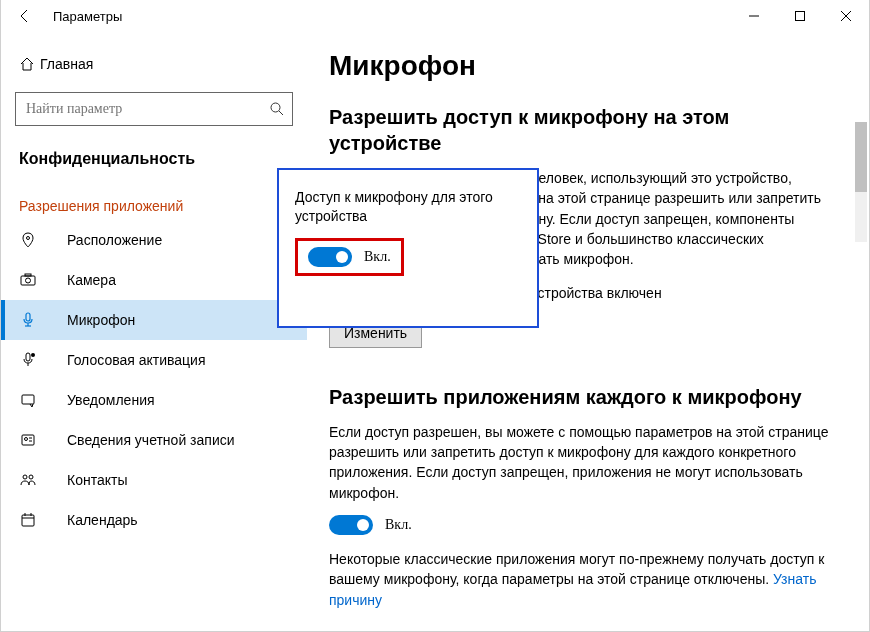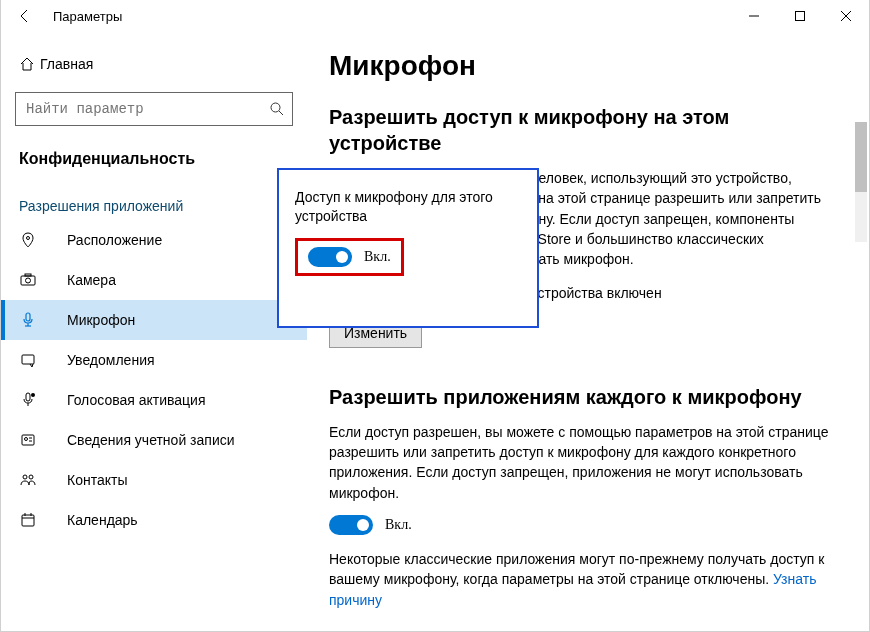--- a/index.html
+++ b/index.html
@@ -7,25 +7,25 @@
 .window { display: flex; flex-direction: column; height: 100%; border: 1px solid #d0d0d0; border-top: none; position: relative; }
 .titlebar { height: 32px; display: flex; align-items: center; padding: 0 0 0 8px; }
 .titlebar .back { width: 32px; height: 32px; display: flex; align-items: center; justify-content: center; cursor: pointer; }
 .titlebar .title { margin-left: 12px; font-size: 13px; }
 .titlebar .spacer { flex: 1; }
 .win-btn { width: 46px; height: 32px; display: flex; align-items: center; justify-content: center; cursor: pointer; }
 .body { flex: 1; display: flex; overflow: hidden; }
 .sidebar { width: 306px; padding: 12px 0 0 0; position: relative; }
 .home { display: flex; align-items: center; height: 40px; padding-left: 18px; gap: 5px; cursor: pointer; }
 .search-wrap { margin: 8px 14px 14px 14px; }
-.search { width: 100%; height: 34px; border: 1px solid #666; padding: 0 34px 0 10px; font-family: Liberation Mono, monospace; font-size: 14px; outline: none; }
+.search { width: 100%; height: 34px; border: 1px solid #666; padding: 0 34px 0 10px; font-family: Liberation Serif, serif; font-size: 14px; outline: none; }
 .search-box { position: relative; }
 .search-icon { position: absolute; right: 8px; top: 50%; transform: translateY(-50%); pointer-events: none; }
 .section-label { font-weight: 600; padding: 10px 18px; font-size: 16px; }
-.section-sub { color: #0c4a6e; padding: 20px 18px 6px 18px; font-size: 14px; }
+.section-sub { color: #c2410c; padding: 20px 18px 6px 18px; font-size: 14px; }
 .nav-item { display: flex; align-items: center; height: 40px; padding-left: 18px; gap: 30px; cursor: pointer; position: relative; }
 .nav-item .icon { width: 18px; display: flex; justify-content: center; }
 .nav-item.active { background: #cce4f7; }
 .nav-item.active::before { content: ""; position: absolute; left: 0; top: 0; bottom: 0; width: 4px; background: #0078d4; }
 .content { flex: 1; padding: 18px 22px 0 22px; overflow: hidden; position: relative; }
 h1 { font-size: 28px; font-weight: 600; margin-bottom: 22px; }
 h2 { font-size: 20px; font-weight: 600; margin-bottom: 12px; line-height: 1.3; }
 .para { font-size: 14px; line-height: 1.45; color: #000; margin-bottom: 14px; max-width: 510px; }
 .status-row { display: flex; align-items: center; gap: 14px; margin-bottom: 30px; }
 .btn-change { background: #e5e5e5; border: 1px solid #999; padding: 6px 14px; font-family: inherit; font-size: 14px; cursor: pointer; }
@@ -130,37 +130,37 @@
               <line x1="8" y1="11" x2="8" y2="14" stroke="#0078d4" stroke-width="1.2"></line>
               <line x1="5" y1="14" x2="11" y2="14" stroke="#0078d4" stroke-width="1.2"></line>
             </svg>
         </span>
         <span>Микрофон</span>
       </div>
 
       <div class="nav-item">
         <span class="icon">
           <svg width="16" height="16" viewBox="0 0 16 16">
-              <rect x="2" y="3" width="12" height="9" rx="1" stroke="#000" stroke-width="1" fill="none"></rect>
-              <path d="M10 12 L12 15 L13 12" stroke="#000" stroke-width="1" fill="none"></path>
-            </svg>
-        </span>
-        <span>Уведомления</span>
-      </div>
-
-      <div class="nav-item">
-        <span class="icon">
-          <svg width="16" height="16" viewBox="0 0 16 16">
               <rect x="6" y="1" width="4" height="8" rx="2" stroke="#000" stroke-width="1" fill="none"></rect>
               <path d="M4 7 C4 10 6 11 8 11 C10 11 12 10 12 7" stroke="#000" stroke-width="1" fill="none"></path>
               <line x1="8" y1="11" x2="8" y2="14" stroke="#000" stroke-width="1"></line>
               <circle cx="13" cy="3" r="2" fill="#000"></circle>
             </svg>
         </span>
         <span>Голосовая активация</span>
+      </div>
+
+      <div class="nav-item">
+        <span class="icon">
+          <svg width="16" height="16" viewBox="0 0 16 16">
+              <rect x="2" y="3" width="12" height="9" rx="1" stroke="#000" stroke-width="1" fill="none"></rect>
+              <path d="M10 12 L12 15 L13 12" stroke="#000" stroke-width="1" fill="none"></path>
+            </svg>
+        </span>
+        <span>Уведомления</span>
       </div>
 
       <div class="nav-item">
         <span class="icon">
           <svg width="16" height="16" viewBox="0 0 16 16">
               <rect x="2" y="3" width="12" height="10" rx="1" stroke="#000" stroke-width="1" fill="none"></rect>
               <circle cx="6" cy="7" r="1.5" stroke="#000" stroke-width="1" fill="none"></circle>
               <line x1="9" y1="6" x2="12" y2="6" stroke="#000" stroke-width="1"></line>
               <line x1="9" y1="9" x2="12" y2="9" stroke="#000" stroke-width="1"></line>
             </svg>

